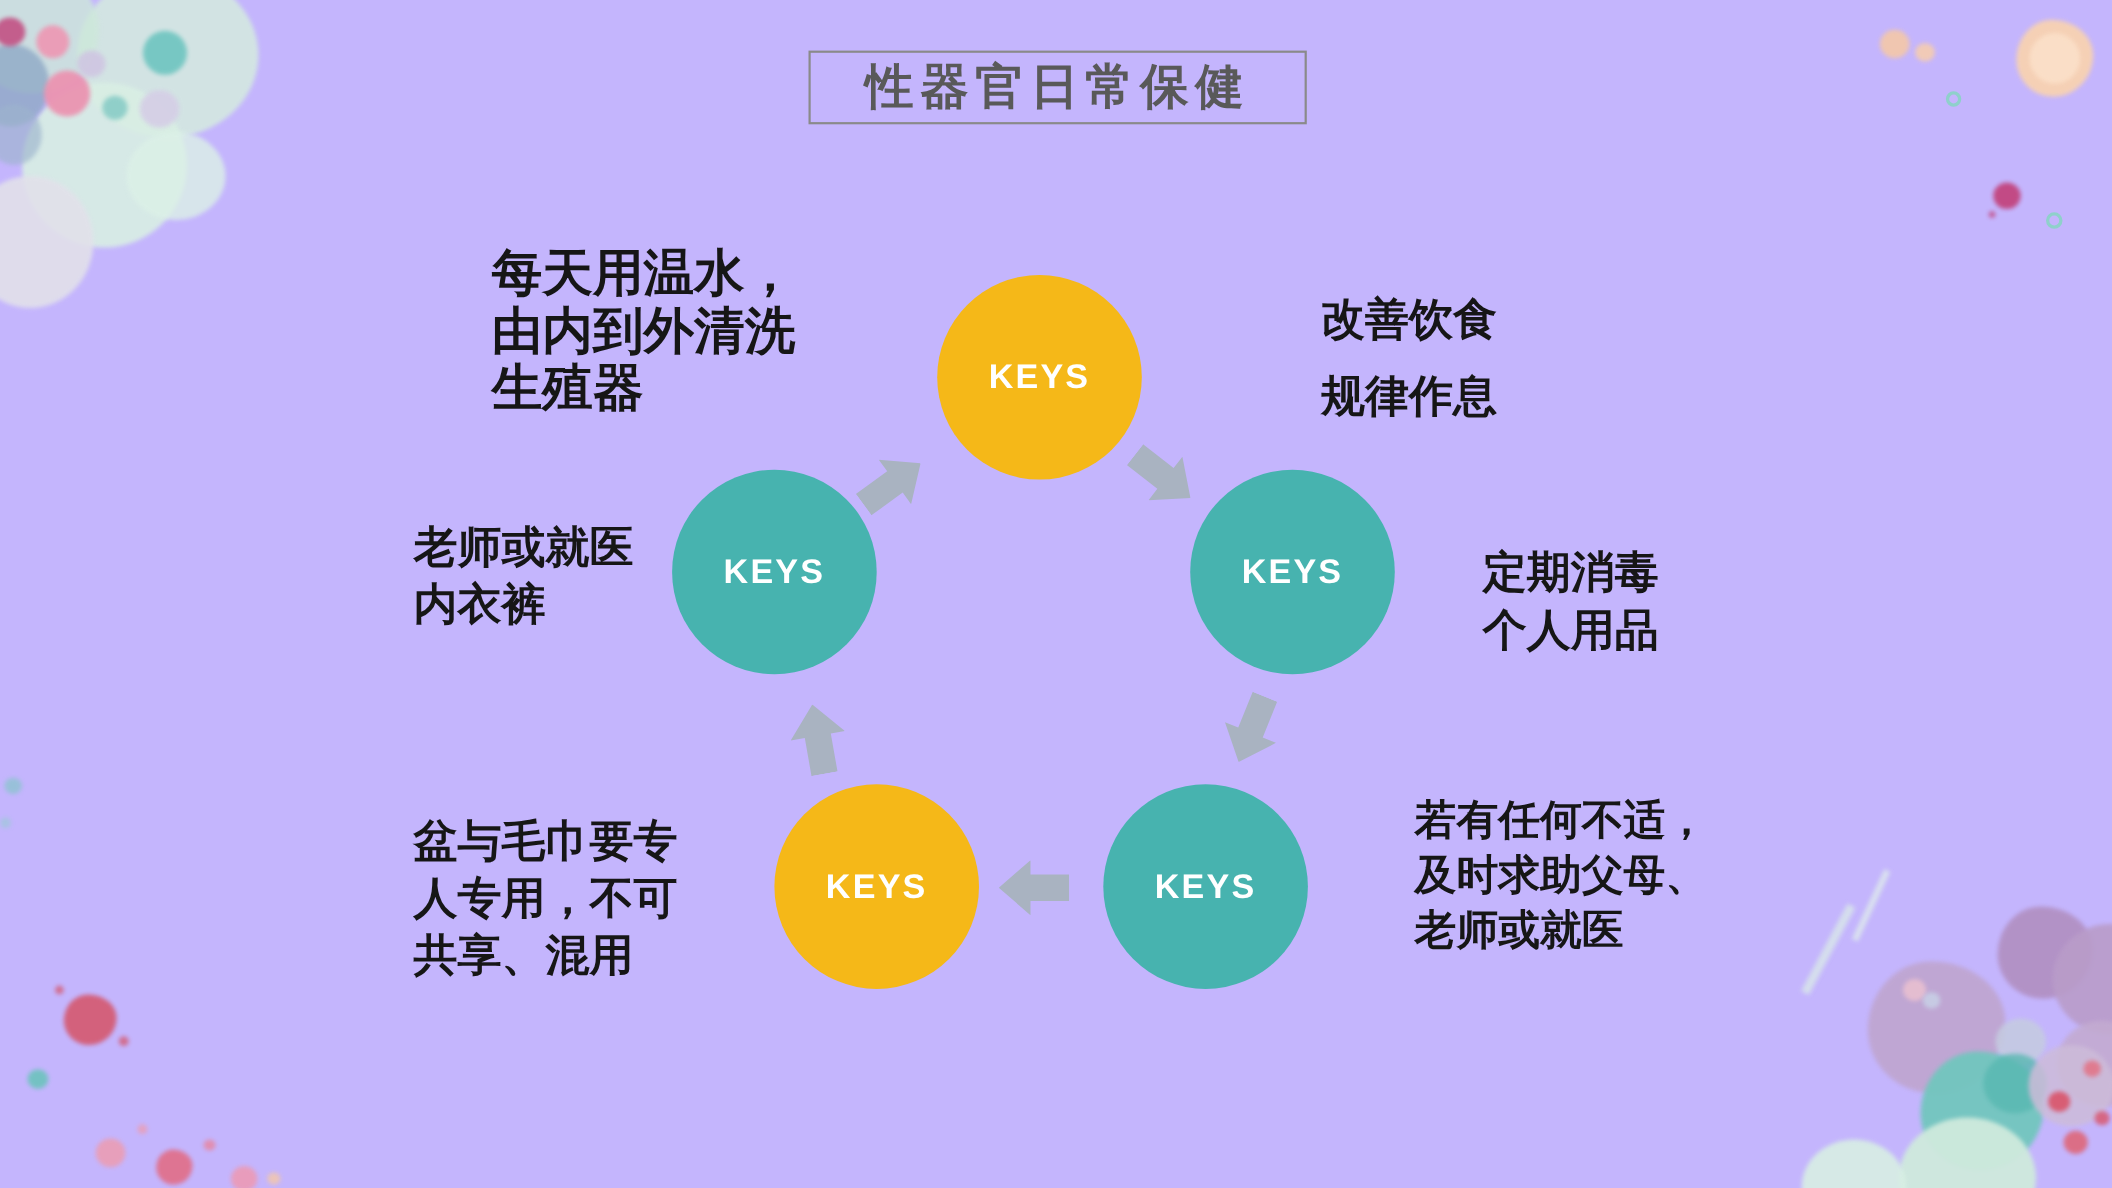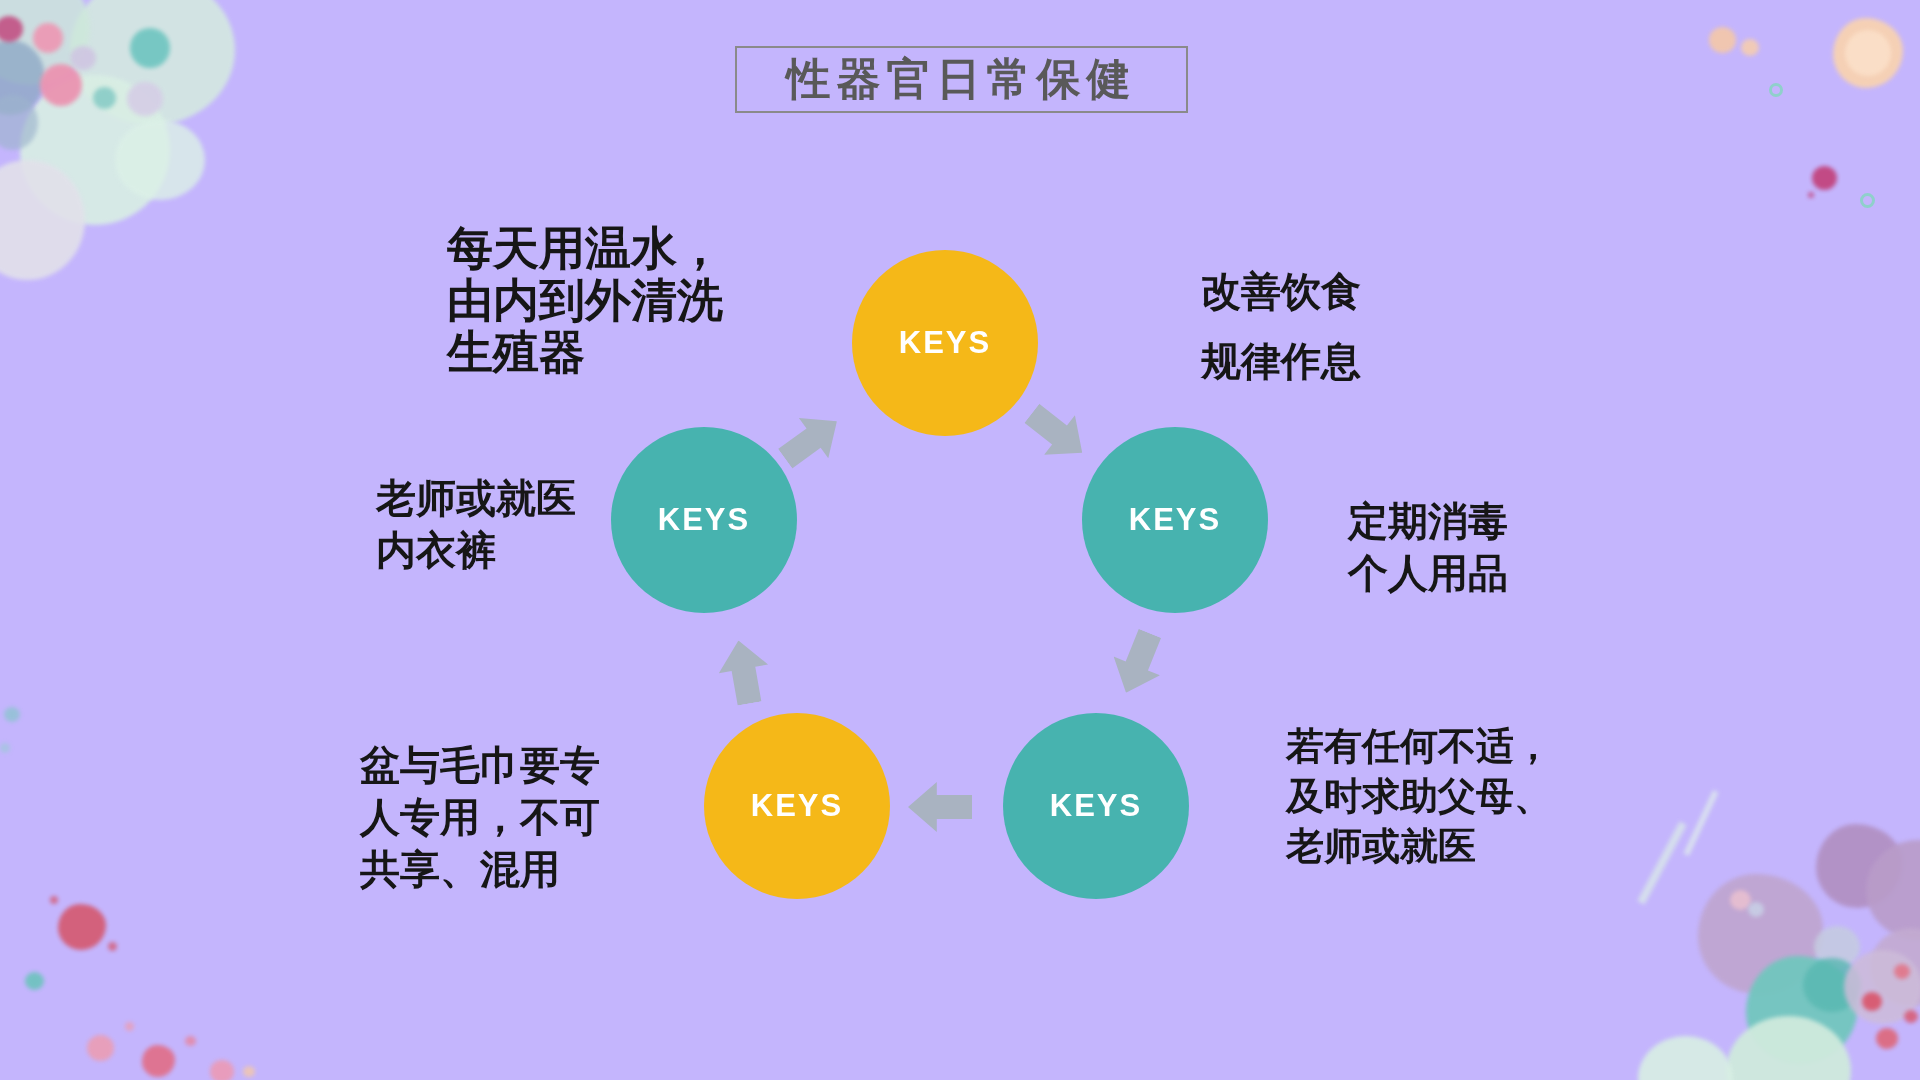--- a/index.html
+++ b/index.html
@@ -64,21 +64,21 @@
   .note {
     position: absolute;
     font-weight: 700;
     color: #161616;
     white-space: pre-line;
   }
   .n-wash    { left: 447px;  top: 222px; font-size: 46px; line-height: 52px; }
   .n-diet    { left: 1161px; top: 256px; font-size: 40px; line-height: 70px; margin-left: 40px; }
   .n-disinf  { left: 1348px; top: 471px; font-size: 40px; line-height: 52px; margin-top: 24px; }
   .n-help    { left: 1286px; top: 721px; font-size: 38px; line-height: 50px; }
-  .n-basin   { left: 360px;  top: 739px; font-size: 40px; line-height: 52px; }
+  .n-basin   { left: 376px;  top: 739px; font-size: 40px; line-height: 52px; }
   .n-under   { left: 376px;  top: 472px; font-size: 40px; line-height: 52px; }
 
   
   .deco { position: absolute; pointer-events: none; }
   .blob { position: absolute; border-radius: 50%; filter: blur(2px); }
   .splat { border-radius: 46% 54% 52% 48% / 52% 46% 54% 48%; }
   .ring {
     position: absolute; border-radius: 50%;
     border: 3px solid #8fd0cb; background: transparent;
     box-sizing: border-box; filter: blur(0.5px);

